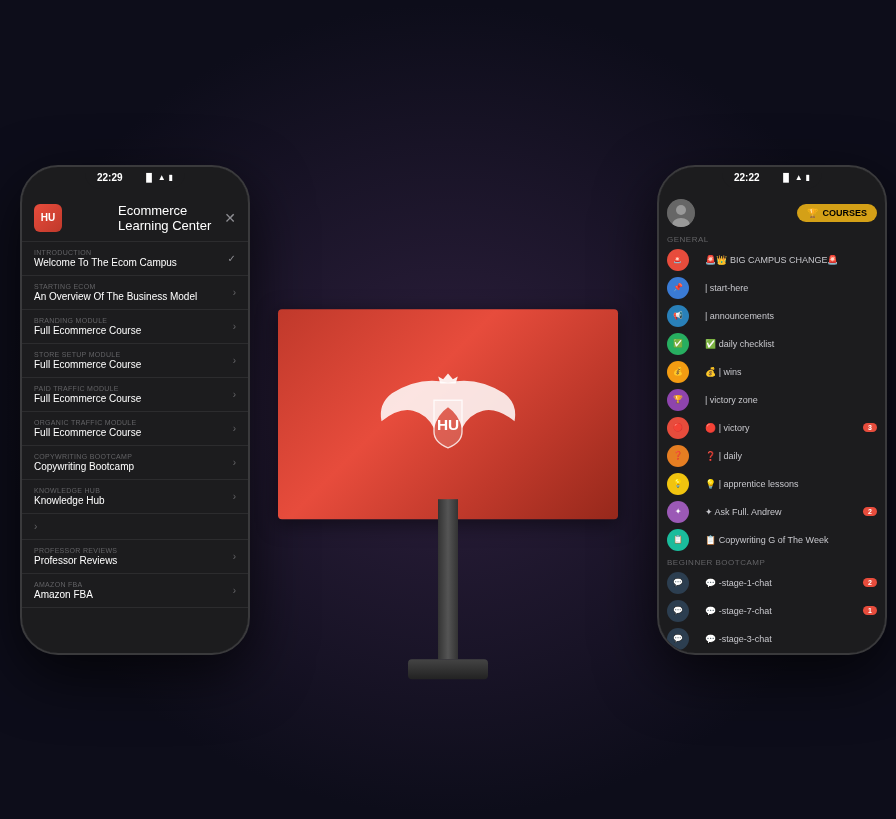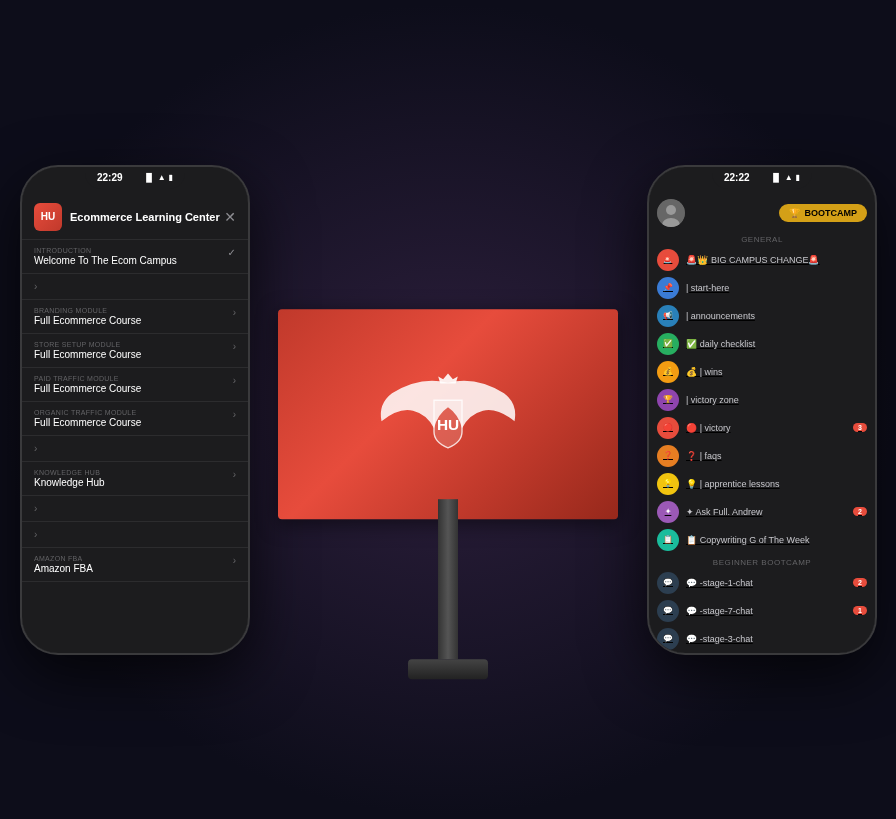--- a/index.html
+++ b/index.html
@@ -95,21 +95,21 @@
     }
 
     .phone-left {
       left: 20px;
       top: 50%;
       transform: translateY(-50%);
       z-index: 5;
     }
 
     .phone-right {
-      right: 19px;
+      right: 9px;
       top: 50%;
       transform: translateY(-50%);
       z-index: 5;
     }
 
     .phone-notch {
       position: absolute;
       top: 0;
       left: 50%;
       transform: translateX(-50%);
@@ -169,34 +169,36 @@
     }
 
     .left-header-icon span {
       color: #fff;
       font-size: 10px;
       font-weight: bold;
     }
 
     .left-header-title {
       flex: 1;
-      font-size: 11px;
-      font-weight: 700;
-      color: #fff;
+      font-size: 13px;
+      font-weight: 400;
+      color: #fff;
+      margin-left: 48px;
     }
 
     .close-btn {
       color: #8e8e93;
       font-size: 14px;
     }
 
     .menu-item {
       padding: 7px 12px;
       border-bottom: 1px solid #2c2c2e;
       display: flex;
+      align-items: center;
       justify-content: space-between;
     }
 
     .menu-item-content {
       flex: 1;
     }
 
     .menu-item-section {
       font-size: 7px;
       color: #636366;
@@ -255,29 +257,27 @@
       font-weight: 700;
       color: #000;
     }
 
     .channel-section-label {
       font-size: 8px;
       color: #636366;
       text-transform: uppercase;
       letter-spacing: 0.5px;
       padding: 4px 8px 2px;
-      text-align: center;
     }
 
     .channel-item {
       display: flex;
       align-items: center;
       padding: 3px 8px;
-      gap: 7px;
-      text-decoration: underline;
+      gap: 16px;
     }
 
     .channel-icon-img {
       width: 22px;
       height: 22px;
       border-radius: 50%;
       background: #555;
       flex-shrink: 0;
       display: flex;
       align-items: center;
@@ -328,20 +328,24 @@
       </div>
 
       <div class="menu-item">
         <div class="menu-item-content">
           <div class="menu-item-section">INTRODUCTION</div>
           <div class="menu-item-title">Welcome To The Ecom Campus</div>
         </div>
         <span class="menu-item-check">✓</span>
       </div>
       <div class="menu-item">
+        <div class="menu-item-content">
+          <div class="menu-item-section">STARTING ECOM</div>
+          <div class="menu-item-title">An Overview Of The Business Model</div>
+        </div>
         <span class="menu-item-icon">›</span>
       </div>
       <div class="menu-item">
         <div class="menu-item-content">
           <div class="menu-item-section">BRANDING MODULE</div>
           <div class="menu-item-title">Full Ecommerce Course</div>
         </div>
         <span class="menu-item-icon">›</span>
       </div>
       <div class="menu-item">
@@ -359,33 +363,41 @@
         <span class="menu-item-icon">›</span>
       </div>
       <div class="menu-item">
         <div class="menu-item-content">
           <div class="menu-item-section">ORGANIC TRAFFIC MODULE</div>
           <div class="menu-item-title">Full Ecommerce Course</div>
         </div>
         <span class="menu-item-icon">›</span>
       </div>
       <div class="menu-item">
+        <div class="menu-item-content">
+          <div class="menu-item-section">COPYWRITING BOOTCAMP</div>
+          <div class="menu-item-title">Copywriting Bootcamp</div>
+        </div>
         <span class="menu-item-icon">›</span>
       </div>
       <div class="menu-item">
         <div class="menu-item-content">
           <div class="menu-item-section">KNOWLEDGE HUB</div>
           <div class="menu-item-title">Knowledge Hub</div>
         </div>
         <span class="menu-item-icon">›</span>
       </div>
       <div class="menu-item">
         <span class="menu-item-icon">›</span>
       </div>
       <div class="menu-item">
+        <div class="menu-item-content">
+          <div class="menu-item-section">PROFESSOR REVIEWS</div>
+          <div class="menu-item-title">Professor Reviews</div>
+        </div>
         <span class="menu-item-icon">›</span>
       </div>
       <div class="menu-item">
         <div class="menu-item-content">
           <div class="menu-item-section">AMAZON FBA</div>
           <div class="menu-item-title">Amazon FBA</div>
         </div>
         <span class="menu-item-icon">›</span>
       </div>
     </div>
@@ -427,21 +439,21 @@
       <div class="right-header">
         <div class="avatar-circle">
           <svg width="28" height="28" viewBox="0 0 28 28">
             <circle cx="14" cy="14" r="14" fill="#666"></circle>
             <circle cx="14" cy="11" r="5" fill="#999"></circle>
             <ellipse cx="14" cy="26" rx="9" ry="7" fill="#999"></ellipse>
           </svg>
         </div>
         <div class="courses-btn">
           <span style="font-size:9px;">🏆</span>
-          <span class="courses-btn-text">BOOTCAMP</span>
+          <span class="courses-btn-text">COURSES</span>
         </div>
       </div>
 
       <div class="channel-section-label">GENERAL</div>
 
       <div class="channel-item">
         <div class="channel-icon-img" style="background:#e74c3c;font-size:7px;">🚨</div>
         <span class="channel-name">🚨👑 BIG CAMPUS CHANGE🚨</span>
       </div>
       <div class="channel-item">
@@ -464,21 +476,21 @@
         <div class="channel-icon-img" style="background:#8e44ad;">🏆</div>
         <span class="channel-name">| victory zone</span>
       </div>
       <div class="channel-item">
         <div class="channel-icon-img" style="background:#e74c3c;">🔴</div>
         <span class="channel-name">🔴 | victory</span>
         <span class="channel-badge">3</span>
       </div>
       <div class="channel-item">
         <div class="channel-icon-img" style="background:#e67e22;">❓</div>
-        <span class="channel-name">❓ | faqs</span>
+        <span class="channel-name">❓ | daily</span>
       </div>
       <div class="channel-item">
         <div class="channel-icon-img" style="background:#f1c40f;">💡</div>
         <span class="channel-name">💡 | apprentice lessons</span>
       </div>
       <div class="channel-item">
         <div class="channel-icon-img" style="background:#9b59b6;">✦</div>
         <span class="channel-name">✦ Ask Full. Andrew</span>
         <span class="channel-badge">2</span>
       </div>

